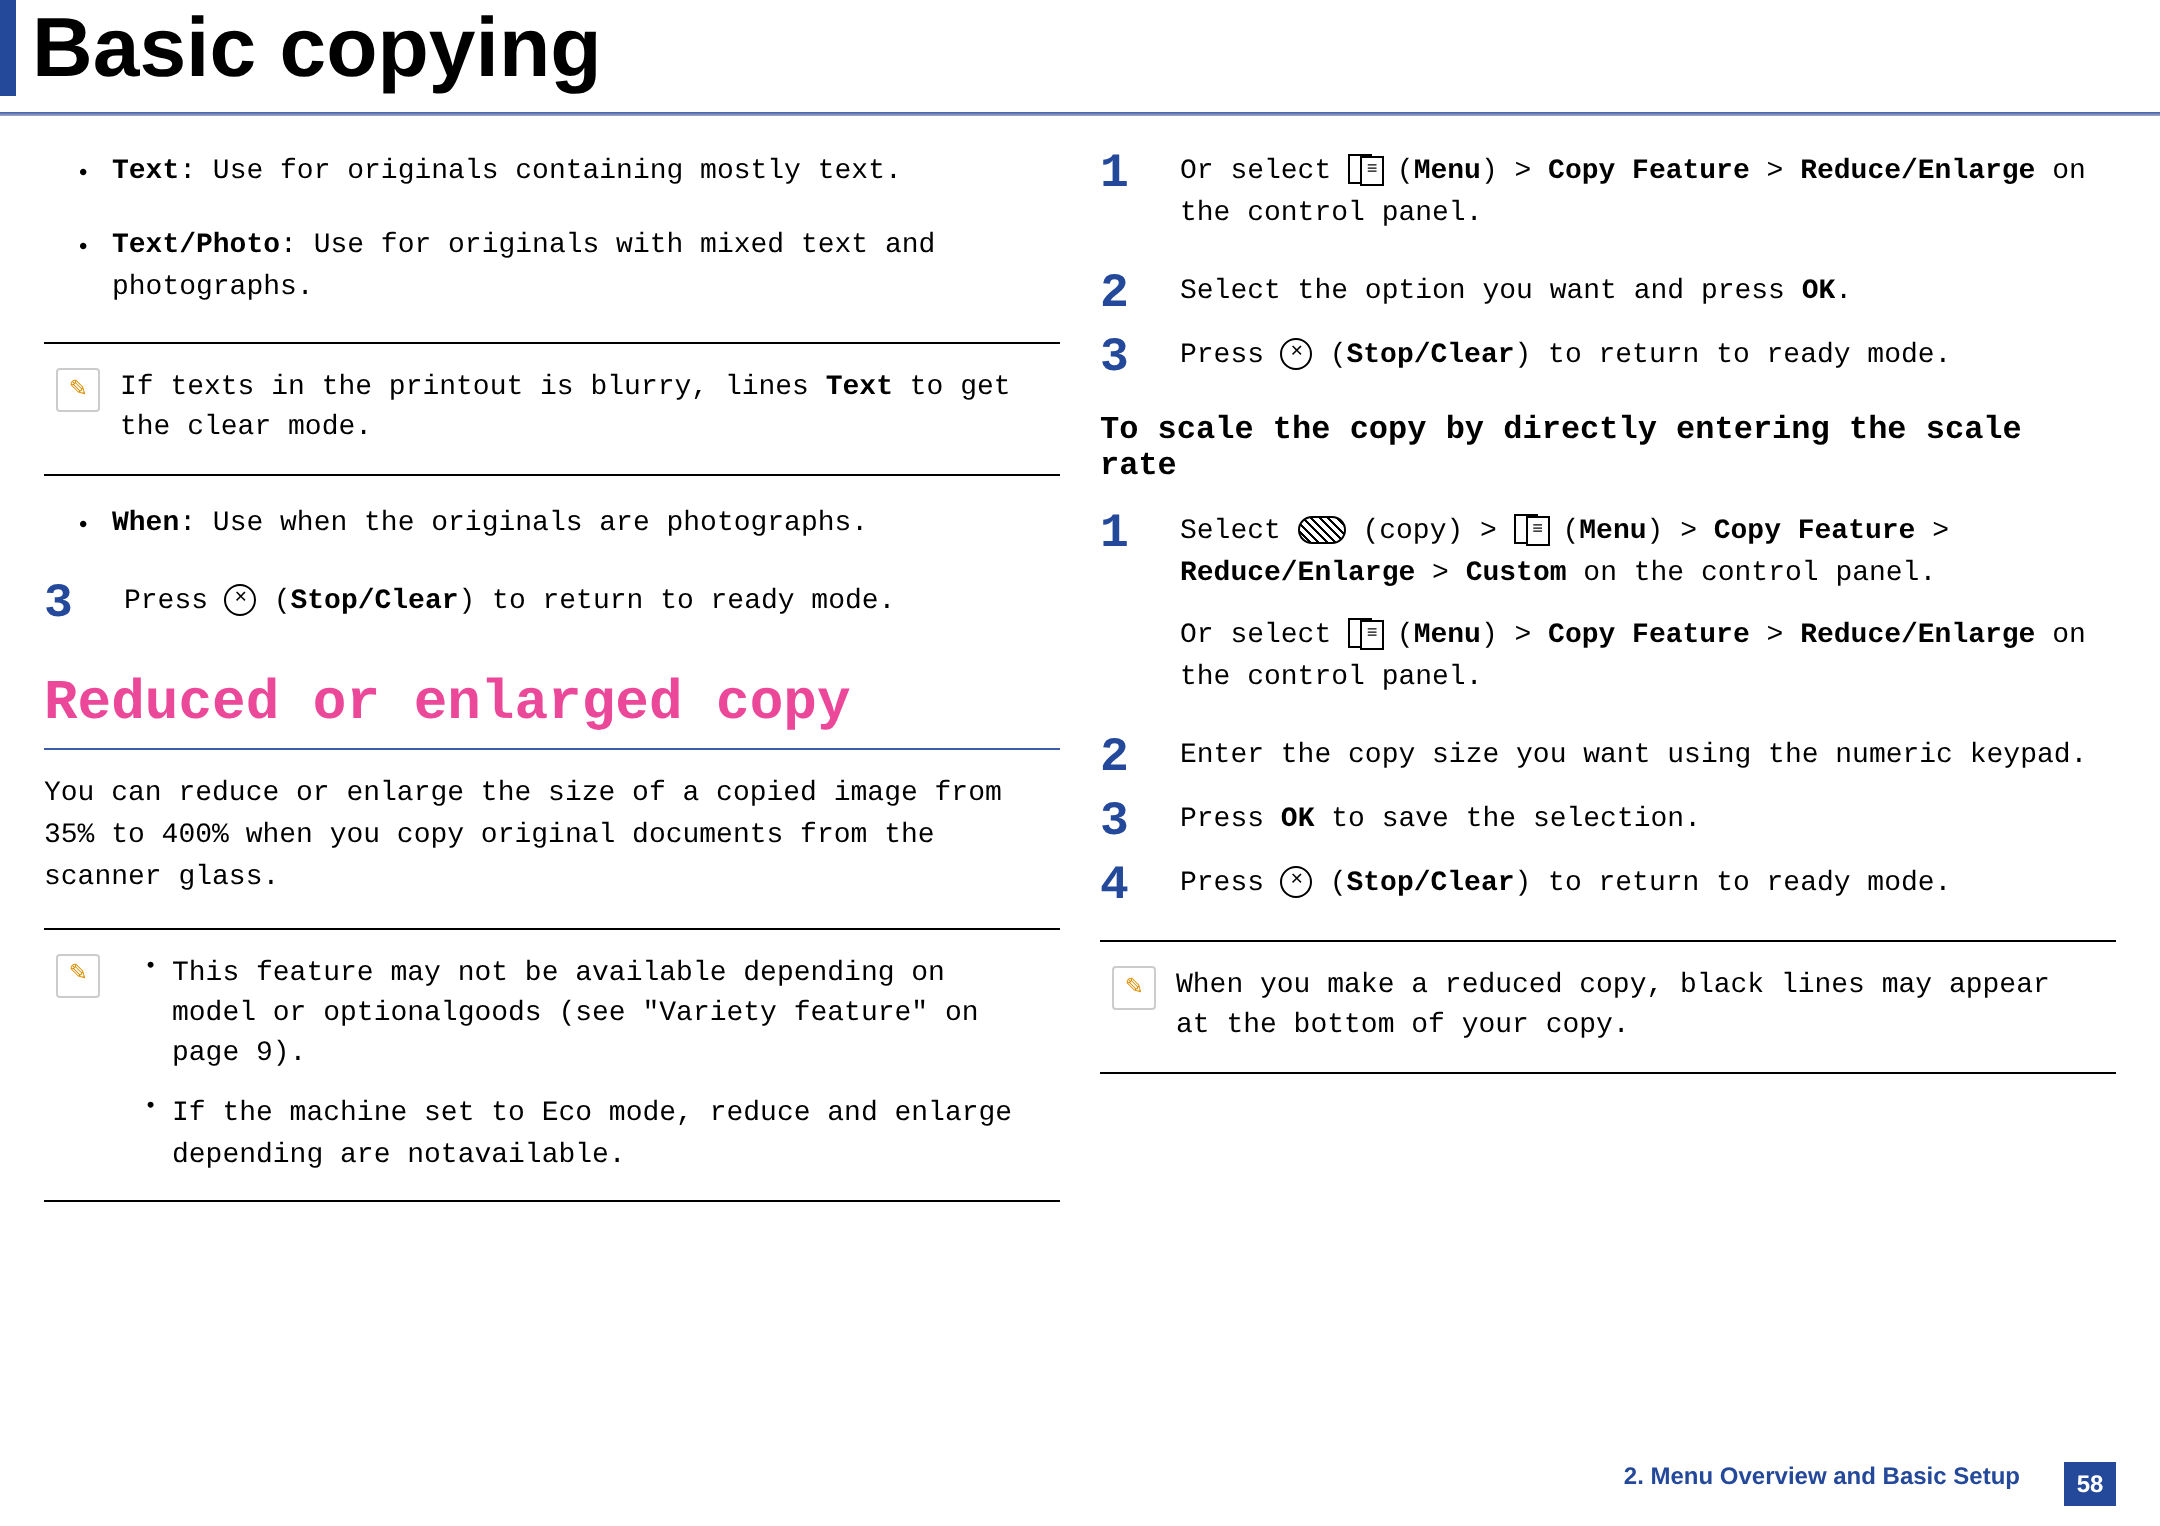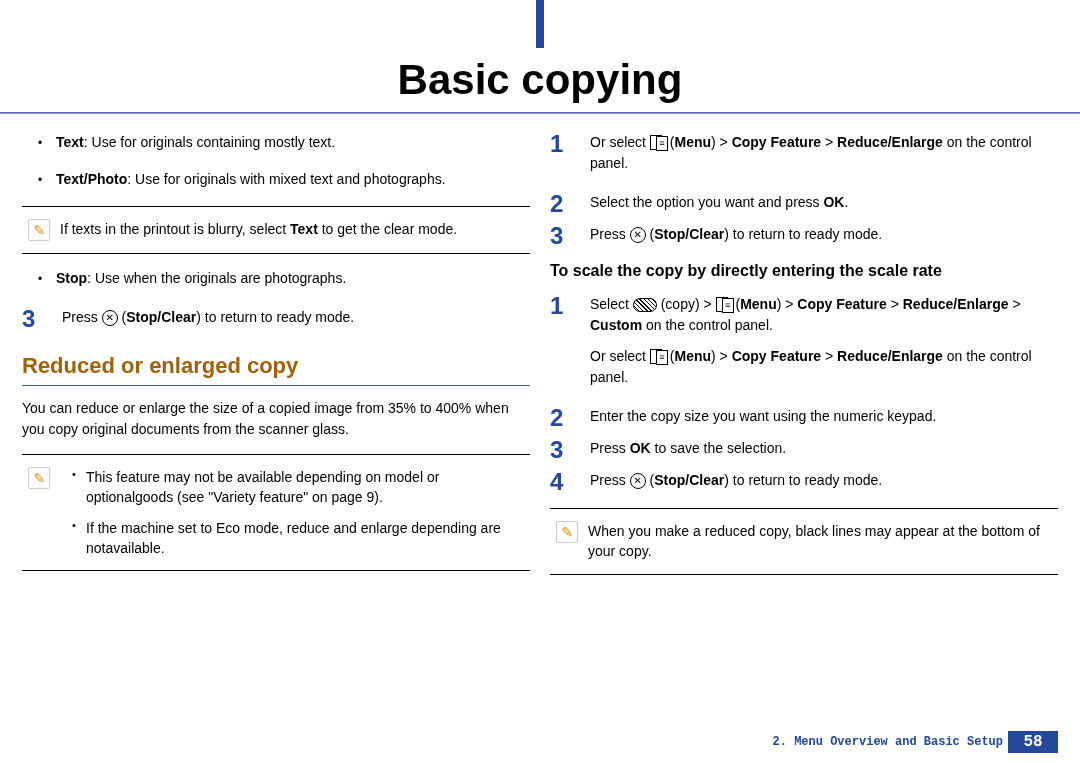--- a/index.html
+++ b/index.html
@@ -1,49 +1,49 @@
 <!DOCTYPE html>
 <html><head>
 <meta charset="utf-8">
 <style>
   * { box-sizing: border-box; margin: 0; padding: 0; }
   html, body { width: 1080px; height: 763px; background: #fff; font-family: "Segoe UI", Arial, sans-serif; color: #000; }
   .page { position: relative; width: 1080px; height: 763px; }
-  .title-wrap { display: flex; align-items: center; gap: 8px; padding: 0 0 4px 0; flex-direction: column; }
+  .title-wrap { display: flex; align-items: center; gap: 8px; padding: 0 0 4px 0; }
   .title-bar { width: 8px; height: 48px; background: #24499b; }
   .title { font-size: 42px; font-weight: 700; letter-spacing: 0; }
   .hr { height: 2px; background: linear-gradient(to bottom, #3a5ea8 0%, #aac 100%); margin-top: 4px; }
-  .cols { display: flex; gap: 20px; padding: 14px 22px 0 22px; }
+  .cols { display: flex; gap: 20px; padding: 14px 22px 0 22px; font-family: Liberation Mono, monospace; }
   .col { flex: 1 1 50%; }
   .bullets { padding-left: 34px; }
   .bullets li { list-style: none; position: relative; font-size: 14px; line-height: 1.5; margin: 4px 0 16px 0; }
   .bullets li::before { content: "•"; position: absolute; left: -18px; font-size: 12px; top: 2px; }
   .notebox { border-top: 1px solid #000; border-bottom: 1px solid #000; padding: 12px 10px 12px 6px; margin: 2px 0 14px 0; display: flex; gap: 10px; font-size: 14px; line-height: 1.45; }
   .notebox .pen { flex: 0 0 22px; height: 22px; border: 1px solid #ccc; border-radius: 2px; display: flex; align-items: center; justify-content: center; font-size: 14px; color: #d98d00; }
   .notebox ul { padding-left: 26px; }
   .notebox ul li { list-style: none; position: relative; margin-bottom: 10px; }
   .notebox ul li::before { content: "•"; position: absolute; left: -14px; top: 0; font-size: 11px; }
   .notebox ul li:last-child { margin-bottom: 0; }
   .step { display: flex; gap: 12px; margin: 2px 0 6px 0; font-size: 14px; line-height: 1.5; }
   .stepnum { flex: 0 0 28px; color: #24499b; font-weight: 700; font-size: 24px; text-align: left; line-height: 1; padding-top: 2px; }
   .stepbody { flex: 1; padding-top: 2px; }
   .stepbody p { margin-bottom: 10px; }
-  .h2 { font-size: 22px; font-weight: 700; color: #a16207; margin: 22px 0 6px 0; }
+  .h2 { font-size: 28px; font-weight: 700; color: #ec4899; margin: 22px 0 6px 0; }
   .h2rule { height: 1px; background: #3a5ea8; margin-bottom: 12px; }
   .h3 { font-size: 16px; font-weight: 700; color: #000; margin: 0 0 12px 0; }
   .body { font-size: 14px; line-height: 1.5; margin-bottom: 14px; }
   .copy-ic, .menu-ic, .stop-ic { display: inline-flex; vertical-align: middle; }
   .copy-ic { width: 24px; height: 14px; border: 1px solid #000; border-radius: 7px; position: relative; background: repeating-linear-gradient(45deg,#000,#000 1px,#fff 1px,#fff 3px); }
   .menu-ic { width: 16px; height: 16px; position: relative; }
   .menu-ic::before { content:""; position:absolute; left:0; top:0; width:10px; height:13px; border:1px solid #000; background:#fff; }
   .menu-ic::after { content:"≡"; position:absolute; left:6px; top:1px; width:10px; height:13px; border:1px solid #000; background:#fff; font-size:9px; line-height:12px; text-align:center; }
   .stop-ic { width: 16px; height: 16px; border: 1.5px solid #000; border-radius: 50%; align-items: center; justify-content: center; font-size: 10px; line-height: 1; }
   .stop-ic::before { content: "✕"; }
-  .footer { position: absolute; bottom: 10px; right: 22px; display: flex; align-items: center; gap: 5px; font-size: 12px; font-weight: 700; color: #24499b; font-family: Liberation Mono, monospace; }
-  .pagenum { background: #24499b; color: #fff; width: 50px; height: 22px; display: flex; align-items: center; justify-content: center; font-size: 16px; }
+  .footer { position: absolute; bottom: 10px; right: 22px; display: flex; gap: 22px; font-size: 12px; font-weight: 700; color: #24499b; }
+  .pagenum { background: #24499b; color: #fff; width: 26px; height: 22px; display: flex; align-items: center; justify-content: center; font-size: 12px; }
   b { font-weight: 700; }
 </style>
 </head>
 <body>
 
 <div class="page">
   <div class="title-wrap">
     <div class="title-bar"></div>
     <div class="title">Basic copying</div>
   </div>
@@ -58,27 +58,27 @@
           <b>Text</b><span>: Use for originals containing mostly text.</span>
         </li>
         <li>
           <b>Text/Photo</b><span>: Use for originals with mixed text and photographs.</span>
         </li>
       </ul>
 
       <div class="notebox">
         <div class="pen">✎</div>
         <div>
-          <span>If texts in the printout is blurry, select </span><b>Text</b><span> to get the clear mode.</span>
+          <span>If texts in the printout is blurry, lines </span><b>Text</b><span> to get the clear mode.</span>
         </div>
       </div>
 
       <ul class="bullets">
         <li>
-          <b>Stop</b><span>: Use when the originals are photographs.</span>
+          <b>When</b><span>: Use when the originals are photographs.</span>
         </li>
       </ul>
 
       <div class="step">
         <div class="stepnum">3</div>
         <div class="stepbody">
           <span>Press </span>
           <span class="stop-ic"></span>
           (<b>Stop/Clear</b><span>) to return to ready mode.</span>
         </div>

